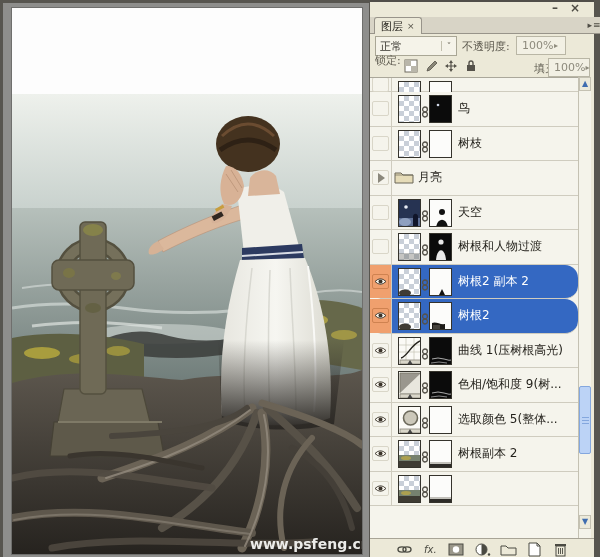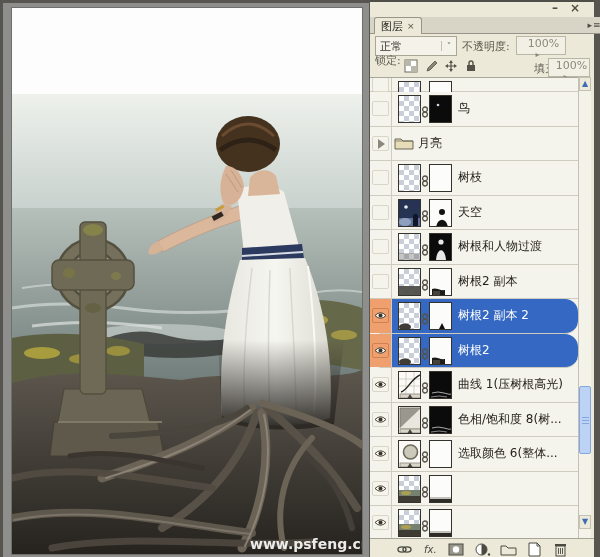--- a/index.html
+++ b/index.html
@@ -21,21 +21,21 @@
   .tab .tab-x{font-size:9px;color:#555248;}
   .panel-menu{position:absolute;right:6px;top:1px;width:20px;height:14px;font-size:9px;color:#4e4c44;
               display:flex;align-items:center;justify-content:center;gap:1px;}
   .controls{position:absolute;left:0;top:32px;width:100%;height:43px;}
   .dropdown{position:absolute;left:5px;top:2px;width:80px;height:18px;background:#f5f3e9;border:1px solid #a9a695;
             font-size:11px;color:#35332c;display:flex;align-items:center;}
   .dropdown .dd-text{flex:1;padding-left:4px;}
   .dropdown .dd-arrow{width:14px;text-align:center;border-left:1px solid #c2bfae;color:#6f6c60;font-size:9px;}
   .ctl-label{position:absolute;font-size:11px;color:#5c594e;}
   .val-box{position:absolute;height:17px;background:#f2f0e4;border:1px solid #b9b6a5;font-size:11px;color:#8d8a7c;
-           display:flex;align-items:center;flex-direction:column;}
+           display:flex;align-items:center;}
   .val-box .v{flex:1;padding-left:5px;}
   .val-box .scrub{width:11px;color:#8d8a7c;font-size:8px;}
   .lock-icons{position:absolute;left:34px;top:24px;display:flex;gap:5px;}
   .lock-icons span{display:inline-block;width:15px;height:15px;}
   
   .layers-list{position:absolute;left:0;top:75px;width:208px;height:461px;background:#f5f4ec;overflow:hidden;border-top:1px solid #aaa79a;}
   .layer-row{position:relative;height:34.5px;border-bottom:1px solid #cfccbf;box-sizing:border-box;background:#f5f4ec;}
   .layer-row.sel{background:var(--sel,#3468c2);border-radius:13px;}
   .layer-row.partial{height:14px;}
   .eye-cell{position:absolute;left:0;top:0;width:22px;height:100%;border-right:1px solid #cfccbf;box-sizing:border-box;
@@ -266,42 +266,42 @@
               <rect width="23" height="28" fill="#0b0b0b"></rect>
               <circle cx="8" cy="9" r="1.3" fill="#cfd6e6"></circle>
             </svg>
           </span>
           <span class="layer-label">鸟</span>
         </div>
         <div class="layer-row">
           <span class="eye-cell">
             <span class="eye-box"></span>
           </span>
+          <span class="thumb pos1 checker"></span>
+          <span class="link-ic"><svg width="8" height="12" viewBox="0 0 8 12">
+              <circle cx="4" cy="3.4" r="2.4" fill="none" stroke="#56534a" stroke-width="1.3"></circle>
+              <circle cx="4" cy="8.6" r="2.4" fill="none" stroke="#56534a" stroke-width="1.3"></circle>
+            </svg></span>
+          <span class="thumb pos2">
+            <svg width="23" height="28" viewBox="0 0 23 28">
+              <rect width="23" height="28" fill="#fcfcfa"></rect>
+            </svg>
+          </span>
+          <span class="layer-label">树枝</span>
+        </div>
+        <div class="layer-row">
+          <span class="eye-cell">
+            <span class="eye-box"></span>
+          </span>
           <span class="grp-tri"></span>
           <span class="grp-folder"><svg width="20" height="14" viewBox="0 0 20 14">
               <path d="M1,3 L7,3 L9,5 L19,5 L19,13 L1,13 Z" fill="#e6dcb8" stroke="#6b6758" stroke-width="1"></path>
               <path d="M1,5 L19,5" stroke="#6b6758" stroke-width="0.7"></path>
             </svg></span>
           <span class="layer-label grp-label">月亮</span>
-        </div>
-        <div class="layer-row">
-          <span class="eye-cell">
-            <span class="eye-box"></span>
-          </span>
-          <span class="thumb pos1 checker"></span>
-          <span class="link-ic"><svg width="8" height="12" viewBox="0 0 8 12">
-              <circle cx="4" cy="3.4" r="2.4" fill="none" stroke="#56534a" stroke-width="1.3"></circle>
-              <circle cx="4" cy="8.6" r="2.4" fill="none" stroke="#56534a" stroke-width="1.3"></circle>
-            </svg></span>
-          <span class="thumb pos2">
-            <svg width="23" height="28" viewBox="0 0 23 28">
-              <rect width="23" height="28" fill="#fcfcfa"></rect>
-            </svg>
-          </span>
-          <span class="layer-label">树枝</span>
         </div>
         <div class="layer-row">
           <span class="eye-cell">
             <span class="eye-box"></span>
           </span>
           <span class="thumb pos1">
             <svg width="23" height="28" viewBox="0 0 23 28">
               <rect width="23" height="28" fill="#263352"></rect>
               <rect y="18" width="23" height="10" fill="#5d6e94"></rect>
               <ellipse cx="6" cy="22" rx="6" ry="4" fill="#8fa0bf"></ellipse>
@@ -336,42 +336,20 @@
               <circle cx="4" cy="8.6" r="2.4" fill="none" stroke="#56534a" stroke-width="1.3"></circle>
             </svg></span>
           <span class="thumb pos2">
             <svg width="23" height="28" viewBox="0 0 23 28">
               <rect width="23" height="28" fill="#0b0b0b"></rect>
               <circle cx="11" cy="8" r="2.6" fill="#e8e8e8"></circle>
               <path d="M6,26 C7,13 15,13 16,26 Z" fill="#e8e8e8"></path>
             </svg>
           </span>
           <span class="layer-label">树根和人物过渡</span>
-        </div>
-        <div class="layer-row">
-          <span class="eye-cell">
-            <span class="eye-box"></span>
-          </span>
-          <span class="thumb pos1 checker">
-            <svg width="23" height="28" viewBox="0 0 23 28">
-              <rect y="17" width="23" height="11" fill="#4a4a44" opacity="0.92"></rect>
-            </svg>
-          </span>
-          <span class="link-ic"><svg width="8" height="12" viewBox="0 0 8 12">
-              <circle cx="4" cy="3.4" r="2.4" fill="none" stroke="#56534a" stroke-width="1.3"></circle>
-              <circle cx="4" cy="8.6" r="2.4" fill="none" stroke="#56534a" stroke-width="1.3"></circle>
-            </svg></span>
-          <span class="thumb pos2">
-            <svg width="23" height="28" viewBox="0 0 23 28">
-              <rect width="23" height="28" fill="#fcfcfa"></rect>
-              <path d="M2,27 L2,20 C6,18 10,22 15,21 L15,27 Z" fill="#1d1b18"></path>
-              <rect x="3" y="22" width="7" height="4" fill="#45423c"></rect>
-            </svg>
-          </span>
-          <span class="layer-label">树根2 副本</span>
         </div>
         <div class="layer-row sel">
           <span class="eye-cell hl">
             <span class="eye-box">
               <svg width="13" height="9" viewBox="0 0 13 9">
                 <path d="M1,4.5 Q6.5,-1 12,4.5 Q6.5,10 1,4.5Z" fill="#f8f6ee" stroke="#3a332a" stroke-width="0.9"></path>
                 <circle cx="6.5" cy="4.5" r="2" fill="#3a332a"></circle>
               </svg>
             </span>
           </span>
@@ -474,21 +452,21 @@
               <circle cx="4" cy="3.4" r="2.4" fill="none" stroke="#56534a" stroke-width="1.3"></circle>
               <circle cx="4" cy="8.6" r="2.4" fill="none" stroke="#56534a" stroke-width="1.3"></circle>
             </svg></span>
           <span class="thumb pos2">
             <svg width="23" height="28" viewBox="0 0 23 28">
               <rect width="23" height="28" fill="#0b0b0b"></rect>
               <path d="M2,21 Q8,19 14,21 T22,22" stroke="#cfcfcf" stroke-width="1" fill="none" opacity="0.8"></path>
               <path d="M1,25 Q9,23 17,25" stroke="#bdbdbd" stroke-width="1" fill="none" opacity="0.7"></path>
             </svg>
           </span>
-          <span class="layer-label">色相/饱和度 8(树...</span>
+          <span class="layer-label">色相/饱和度 9(树...</span>
         </div>
         <div class="layer-row">
           <span class="eye-cell">
             <span class="eye-box">
               <svg width="13" height="9" viewBox="0 0 13 9">
                 <path d="M1,4.5 Q6.5,-1 12,4.5 Q6.5,10 1,4.5Z" fill="#f8f6ee" stroke="#3a332a" stroke-width="0.9"></path>
                 <circle cx="6.5" cy="4.5" r="2" fill="#3a332a"></circle>
               </svg>
             </span>
           </span>
@@ -502,21 +480,21 @@
           </span>
           <span class="link-ic"><svg width="8" height="12" viewBox="0 0 8 12">
               <circle cx="4" cy="3.4" r="2.4" fill="none" stroke="#56534a" stroke-width="1.3"></circle>
               <circle cx="4" cy="8.6" r="2.4" fill="none" stroke="#56534a" stroke-width="1.3"></circle>
             </svg></span>
           <span class="thumb pos2">
             <svg width="23" height="28" viewBox="0 0 23 28">
               <rect width="23" height="28" fill="#fcfcfa"></rect>
             </svg>
           </span>
-          <span class="layer-label">选取颜色 6(整体...</span>
+          <span class="layer-label">选取颜色 5(整体...</span>
         </div>
         <div class="layer-row">
           <span class="eye-cell">
             <span class="eye-box">
               <svg width="13" height="9" viewBox="0 0 13 9">
                 <path d="M1,4.5 Q6.5,-1 12,4.5 Q6.5,10 1,4.5Z" fill="#f8f6ee" stroke="#3a332a" stroke-width="0.9"></path>
                 <circle cx="6.5" cy="4.5" r="2" fill="#3a332a"></circle>
               </svg>
             </span>
           </span>
@@ -531,20 +509,21 @@
               <circle cx="4" cy="3.4" r="2.4" fill="none" stroke="#56534a" stroke-width="1.3"></circle>
               <circle cx="4" cy="8.6" r="2.4" fill="none" stroke="#56534a" stroke-width="1.3"></circle>
             </svg></span>
           <span class="thumb pos2">
             <svg width="23" height="28" viewBox="0 0 23 28">
               <rect width="23" height="28" fill="#fcfcfa"></rect>
               <rect y="23" width="23" height="3.5" fill="#2d2b27"></rect>
               <path d="M0,22 H23" stroke="#8a877c" stroke-width="1"></path>
             </svg>
           </span>
+          <span class="layer-label">树根副本 2</span>
         </div>
         <div class="layer-row">
           <span class="eye-cell">
             <span class="eye-box">
               <svg width="13" height="9" viewBox="0 0 13 9">
                 <path d="M1,4.5 Q6.5,-1 12,4.5 Q6.5,10 1,4.5Z" fill="#f8f6ee" stroke="#3a332a" stroke-width="0.9"></path>
                 <circle cx="6.5" cy="4.5" r="2" fill="#3a332a"></circle>
               </svg>
             </span>
           </span>

